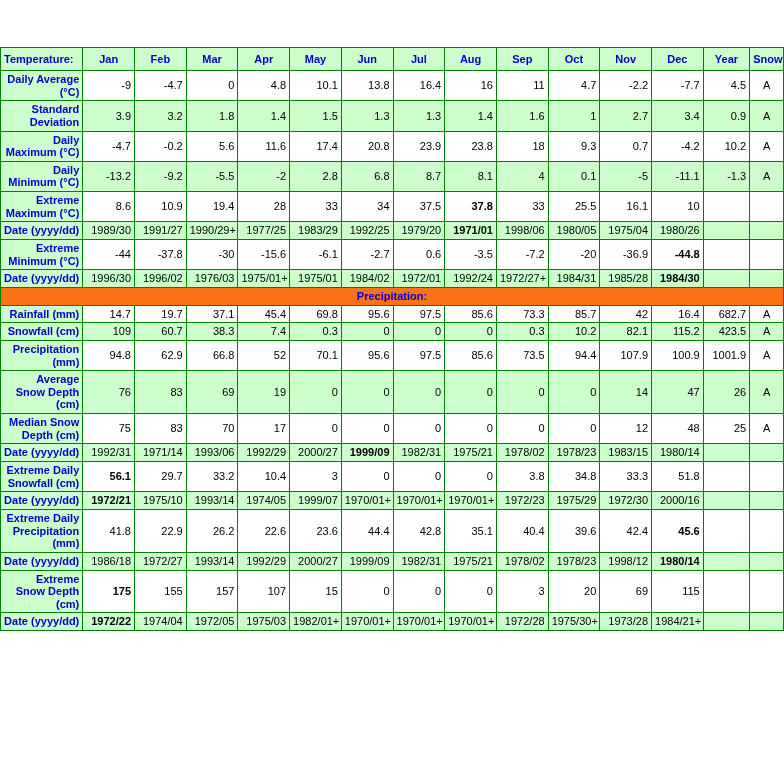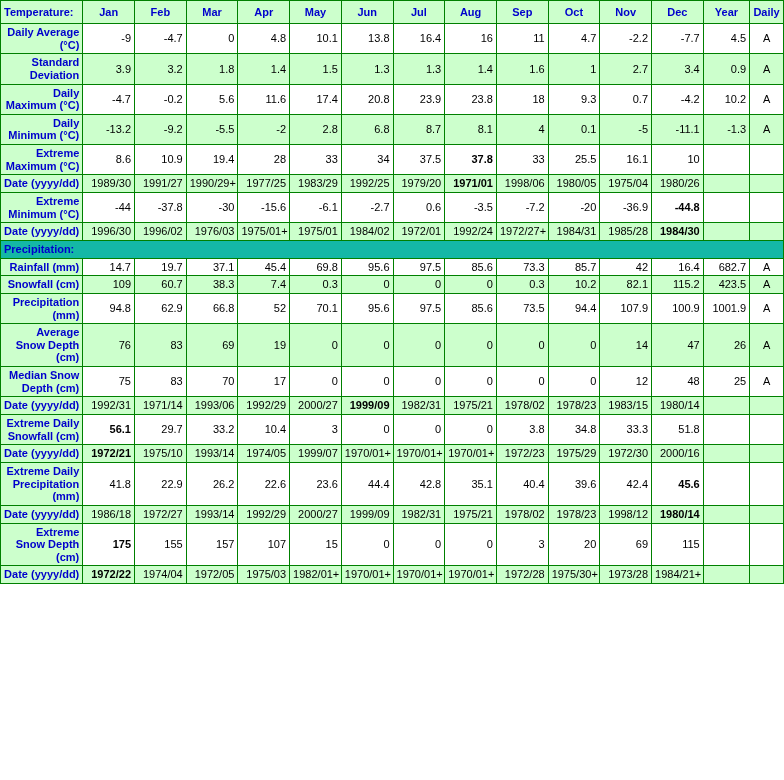--- a/index.html
+++ b/index.html
@@ -9,20 +9,21 @@
   }
   body {
     font-family: "Liberation Sans", sans-serif;
     width: 784px;
   }
   table.climate {
     border-collapse: collapse;
     width: 784px;
     table-layout: fixed;
     border: 1px solid #008000;
+    margin-top: 47px;
   }
   table.climate td, table.climate th {
     border: 1px solid #008000;
     font-size: 11px;
     padding: 2px 3px;
     vertical-align: middle;
     line-height: 1.15;
   }
   
   col.c-label { width: 78px; }
@@ -38,24 +39,24 @@
     height: 18px;
   }
   .hdr.left { text-align: left; }
   .rowlabel {
     background: #ccffcc;
     color: #0000cc;
     font-weight: bold;
     text-align: right;
   }
   .section {
-    background: #14b8a6;
+    background: #f97316;
     color: #0000cc;
     font-weight: bold;
-    text-align: left;
+    text-align: center;
   }
   td.val {
     text-align: right;
     color: #000000;
   }
   td.val.white { background: #ffffff; }
   td.val.green { background: #ccffcc; }
   td.code {
     text-align: center;
     background: #ffffff;
@@ -94,21 +95,21 @@
       <th class="hdr">Apr</th>
       <th class="hdr">May</th>
       <th class="hdr">Jun</th>
       <th class="hdr">Jul</th>
       <th class="hdr">Aug</th>
       <th class="hdr">Sep</th>
       <th class="hdr">Oct</th>
       <th class="hdr">Nov</th>
       <th class="hdr">Dec</th>
       <th class="hdr">Year</th>
-      <th class="hdr">Daily</th>
+      <th class="hdr">Snow</th>
     </tr>
   </thead>
   <tbody id="tbody">
       <tr>
         <td class="rowlabel">Daily Average (°C)</td>
         <td class="val white">-9</td>
         <td class="val white">-4.7</td>
         <td class="val white">0</td>
         <td class="val white">4.8</td>
         <td class="val white">10.1</td>

